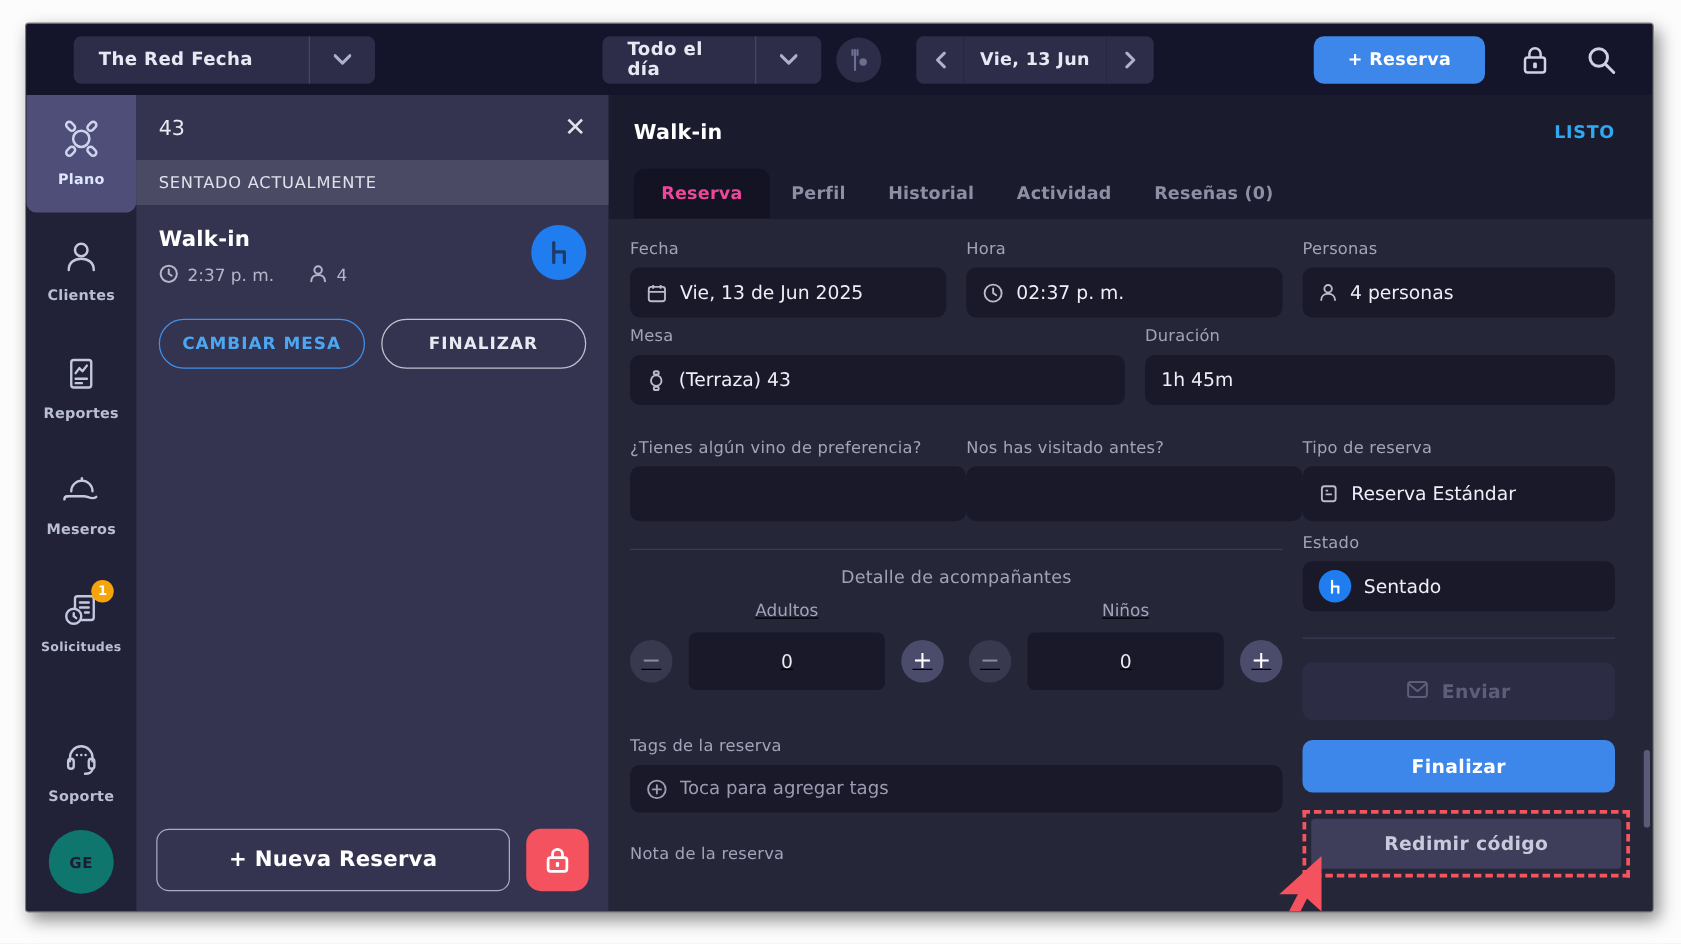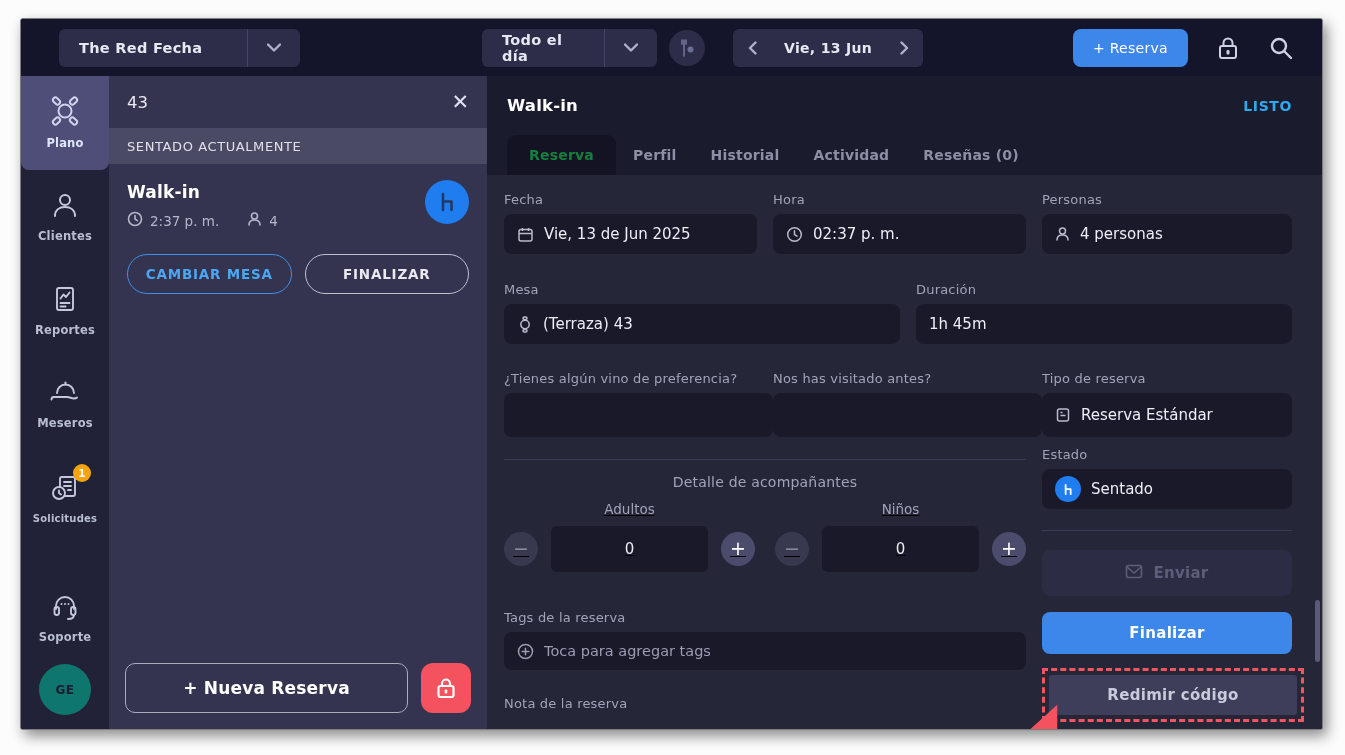--- a/index.html
+++ b/index.html
@@ -24,22 +24,22 @@
   .resto-badge { width:36px; height:36px; border-radius:50%; background:#2d2d4a; margin-left:12px;
     display:flex; align-items:center; justify-content:center; color:#6b6e92; }
   .datenav { display:flex; margin-left:28px; gap:0; }
   .nav-btn { width:38px; height:38px; background:#2d2d4a; border:none; color:#aeb2c8;
     display:flex; align-items:center; justify-content:center; cursor:pointer; }
   .nav-prev { border-radius:6px 0 0 6px; }
   .nav-next { border-radius:0 6px 6px 0; }
   .date-label { width:114px; height:38px; background:#2d2d4a; color:#e7e9f2; font-size:14px;
     font-weight:bold; display:flex; align-items:center; justify-content:center; letter-spacing:.3px; }
   .top-spacer { flex:1; }
-  .btn-reserva { height:38px; padding:0 20px; background:#3d87ea; color:#fff; border:none;
-    border-radius:8px; font-size:14px; font-weight:normal; letter-spacing:.3px; cursor:pointer;
+  .btn-reserva { height:38px; padding:0 27px; background:#3d87ea; color:#fff; border:none;
+    border-radius:8px; font-size:14px; font-weight:bold; letter-spacing:.3px; cursor:pointer;
     font-family:inherit; }
   .top-icon { color:#cdd2e2; margin-left:27px; display:flex; align-items:center; cursor:pointer; }
 
   
   .body { flex:1; display:flex; min-height:0; }
 
   
   .sidebar { width:88px; flex:0 0 88px; background:#212138; display:flex; flex-direction:column;
     align-items:stretch; }
   .side-item { height:96px; display:flex; flex-direction:column; align-items:center;
@@ -87,31 +87,31 @@
 
   
   .detail { flex:1; display:flex; flex-direction:column; min-width:0; position:relative; }
   .detail-header { background:#1b1b2e; padding:20px 30px 0 20px; }
   .dh-row { display:flex; align-items:center; justify-content:space-between; }
   .detail-title { color:#fff; font-size:16.5px; font-weight:bold; letter-spacing:.2px; }
   .detail-status { color:#2fa9f0; font-size:14px; font-weight:bold; letter-spacing:.6px; }
   .tabs { display:flex; margin-top:20px; align-items:flex-end; }
   .tab { padding:12px 17px; color:#8e8ea4; font-size:14px; font-weight:bold; cursor:pointer;
     letter-spacing:.2px; }
-  .tab.active { background:#131323; border-radius:9px 9px 0 0; color:#15803d; padding:12px 22px; }
+  .tab.active { background:#131323; border-radius:9px 9px 0 0; color:#ec4899; padding:12px 22px; }
   .form { flex:1; background:#262639; padding:17px 30px 0 17px; position:relative; min-height:0; }
 
   .fld-label { font-size:13px; color:#a2a3b8; margin-bottom:7px; letter-spacing:.2px; }
   .fld-box { height:40px; background:#19192a; border-radius:8px; display:flex; align-items:center;
     gap:10px; padding:0 13px; font-size:15px; color:#edeef6; cursor:pointer; }
   .fld-box .f-icon { color:#b9bacd; display:flex; }
   .fld-box.tall { height:44px; }
   .fld-box.empty { cursor:text; }
 
-  .row1 { display:grid; grid-template-columns:1fr 1fr 250px; column-gap:16px; margin-bottom:28px; }
+  .row1 { display:grid; grid-template-columns:1fr 1fr 250px; column-gap:16px; margin-bottom:8px; }
   .row2 { display:grid; grid-template-columns:396px 1fr; column-gap:16px; margin-bottom:27px; }
   .row3 { display:grid; grid-template-columns:1fr 1fr 250px; margin-bottom:10px; }
 
   .bottom-grid { display:grid; grid-template-columns:1fr 250px; column-gap:16px; }
   .divider { border-top:1px solid #3b3b56; margin:12px 0 14px; }
   .comp-title { text-align:center; color:#a2a3b8; font-size:14px; margin-bottom:11px; letter-spacing:.2px; }
   .steppers { display:flex; gap:20px;text-decoration:underline; }
   .step-group { flex:1; }
   .step-label { text-align:center; font-size:13.5px; color:#a2a3b8; margin-bottom:9px; }
   .step-controls { display:flex; align-items:center; gap:13px; }

